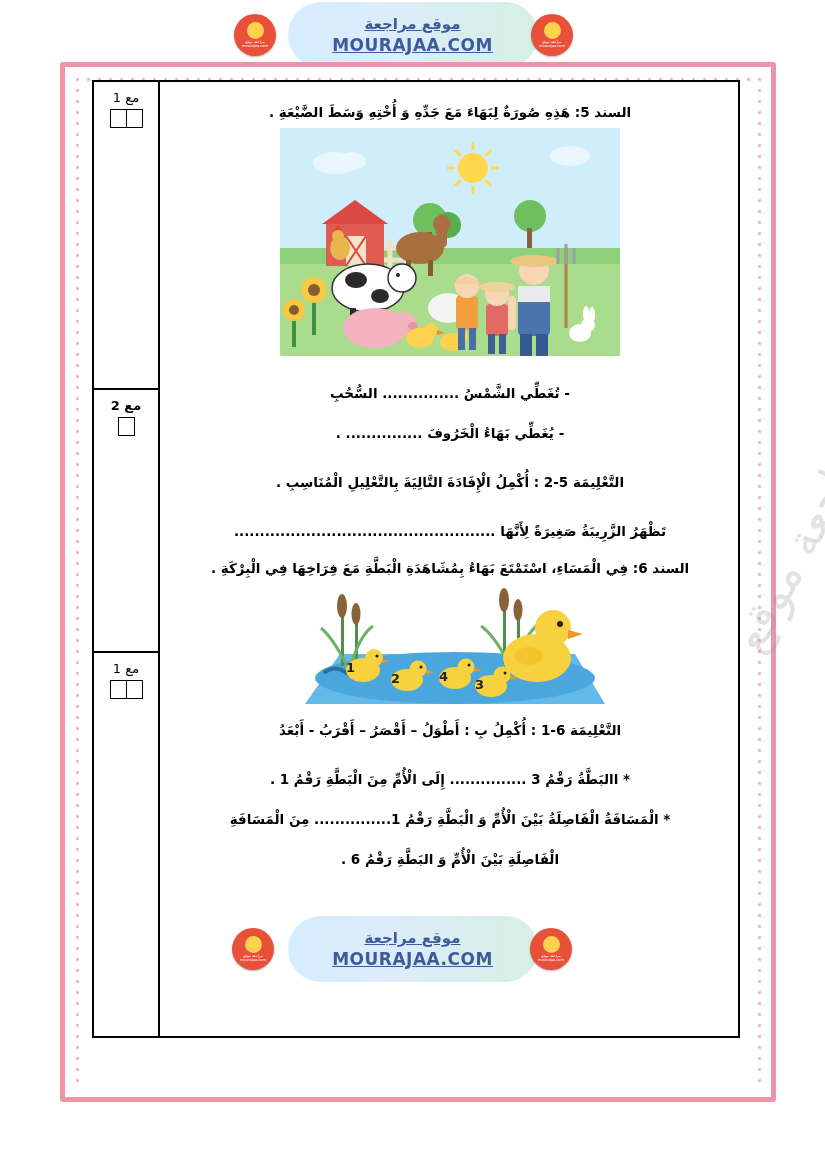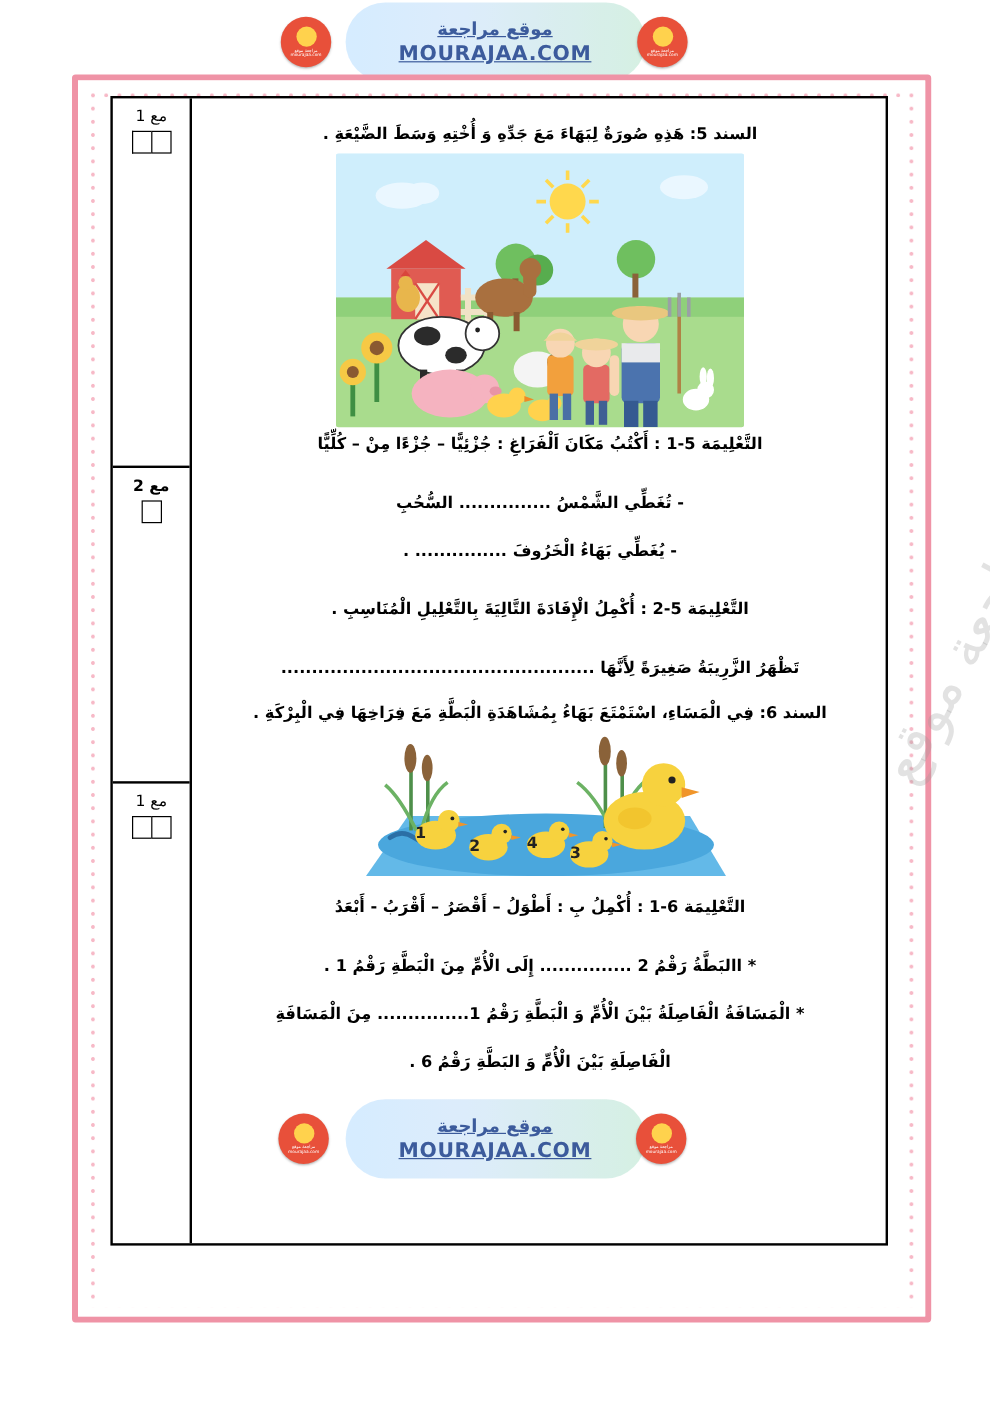--- a/index.html
+++ b/index.html
@@ -295,21 +295,20 @@
             <line x1="294" y1="120" x2="294" y2="136"></line>
           </g>
 
           <ellipse cx="300" cy="205" rx="11" ry="9" fill="#fff"></ellipse>
           <circle cx="308" cy="197" r="7" fill="#fff"></circle>
           <ellipse cx="306" cy="186" rx="3" ry="8" fill="#fff"></ellipse>
           <ellipse cx="312" cy="187" rx="3" ry="8" fill="#fff"></ellipse>
         </svg>
       </div>
 
-      <div class="taalima">التَّعْلِيمَة 5-1 : أَكْتُبُ مَكَانَ اَلْفَرَاغِ : جُزْئِيًّا – جُزْءًا مِنْ – كُلِّيًّا</div>
       <div class="small-gap"></div>
       <div class="body-line">- تُغَطِّي الشَّمْسُ ............... السُّحُبِ</div>
       <div class="body-line">- يُغَطِّي بَهَاءُ الْخَرُوفَ ............... .</div>
       <div class="small-gap"></div>
       <div class="taalima">التَّعْلِيمَة 5-2 : أُكْمِلُ الْإِفَادَةَ التَّالِيَةَ بِالتَّعْلِيلِ الْمُنَاسِبِ .</div>
       <div class="small-gap"></div>
       <div class="body-line">تَظْهَرُ الزَّرِيبَةُ صَغِيرَةً لِأَنَّهَا ...................................................</div>
 
       <div class="line-sanad">السند 6: فِي الْمَسَاءِ، اسْتَمْتَعَ بَهَاءُ بِمُشَاهَدَةِ الْبَطَّةِ مَعَ فِرَاخِهَا فِي الْبِرْكَةِ .</div>
 
@@ -376,21 +375,21 @@
             <circle cx="217" cy="89" r="8.5" fill="#f7d23e"></circle>
             <circle cx="220" cy="87" r="1.5" fill="#222"></circle>
             <polygon points="225,90 233,92 225,94" fill="#f0952a"></polygon>
             <text x="199" y="103" font-size="13" font-weight="bold" fill="#222" font-family="DejaVu Sans">3</text>
           </g>
         </svg>
       </div>
 
       <div class="taalima">التَّعْلِيمَة 6-1 : أُكْمِلُ بِ : أَطْوَلُ – أَقْصَرُ – أَقْرَبُ - أَبْعَدُ</div>
       <div class="small-gap"></div>
-      <div class="body-line">* االبَطَّةُ رَقْمُ 2 ............... إِلَى الْأُمِّ مِنَ الْبَطَّةِ رَقْمُ 1 .</div>
+      <div class="body-line">* االبَطَّةُ رَقْمُ 3 ............... إِلَى الْأُمِّ مِنَ الْبَطَّةِ رَقْمُ 1 .</div>
       <div class="body-line">* الْمَسَافَةُ الْفَاصِلَةُ بَيْنَ الْأُمِّ وَ الْبَطَّةِ رَقْمُ 1............... مِنَ الْمَسَافَةِ</div>
       <div class="body-line">الْفَاصِلَةِ بَيْنَ الْأُمِّ وَ البَطَّةِ رَقْمُ 6 .</div>
 
       <div class="wm wm1">مراجعة موقع</div>
     </div>
 
     <div class="col-score">
       <div class="score-cell sc1">
         <div class="lab">مع 1</div>
         <div class="boxes">

